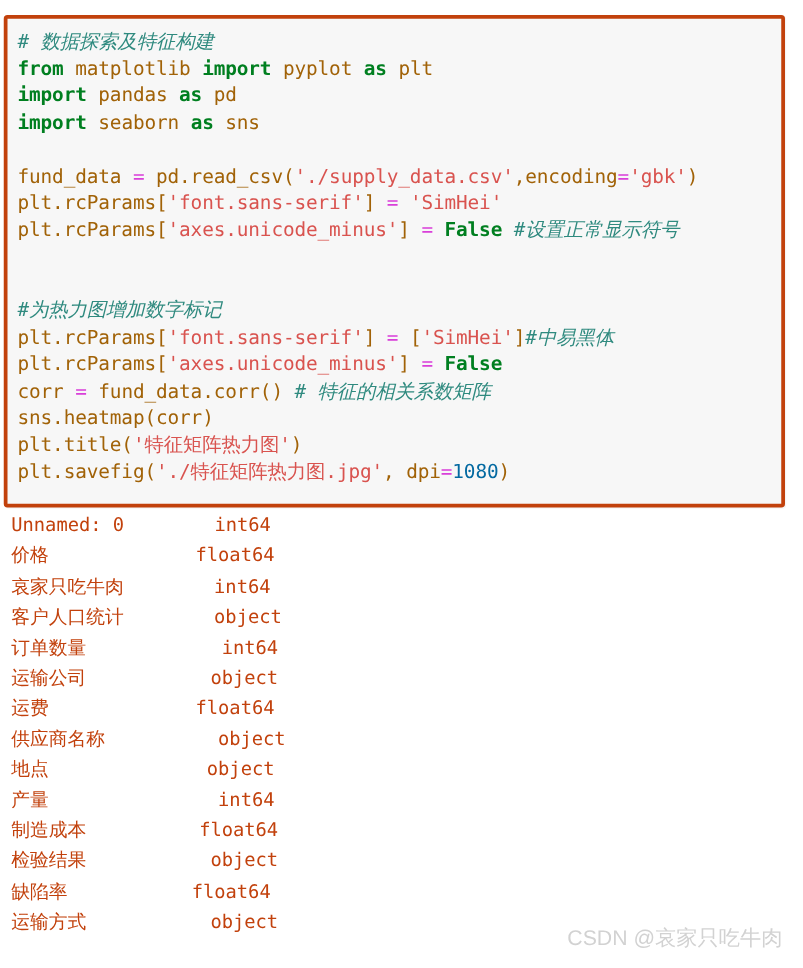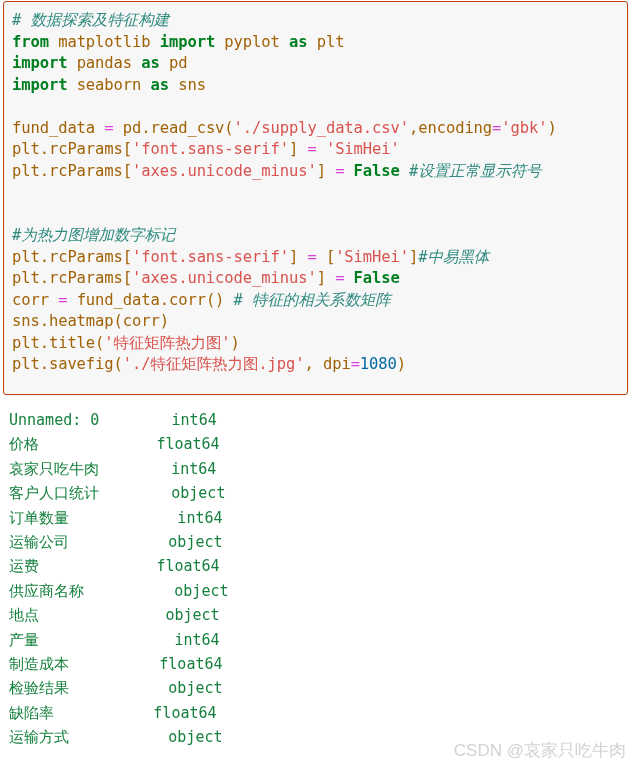--- a/index.html
+++ b/index.html
@@ -12,26 +12,26 @@
     height: 774px;
     position: relative;
     overflow: hidden;
     font-family: "DejaVu Sans Mono", "Liberation Mono", monospace;
   }
 
   
   #code-block {
     position: absolute;
     left: 3px;
-    top: 1px;
+    top: 12px;
     width: 625px;
     height: 394px;
     box-sizing: border-box;
     background: #f7f7f7;
-    border: 1px solid #c2410c;
+    border: 3px solid #c2410c;
     border-radius: 3px;
     box-shadow: 1px 1px 0 rgba(0,0,0,0.04);
     padding: 8px 0 8px 8px;
     overflow: hidden;
   }
   .code-line {
     font-family: "DejaVu Sans Mono", "Liberation Mono", monospace;
     font-size: 15.5px;
     line-height: 21.5px;
     color: #2f2f2f;
@@ -52,21 +52,21 @@
   #output-block {
     position: absolute;
     left: 3px;
     top: 408px;
     width: 636px;
   }
   .out-line {
     font-family: "DejaVu Sans Mono", "Liberation Mono", monospace;
     font-size: 15px;
     line-height: 24.4px;
-    color: #15803d;
+    color: #c2410c;
     white-space: pre;
     padding-left: 6px;
     letter-spacing: 0px;
   }
 
   
   #watermark {
     position: absolute;
     right: 16px;
     bottom: 12px;

